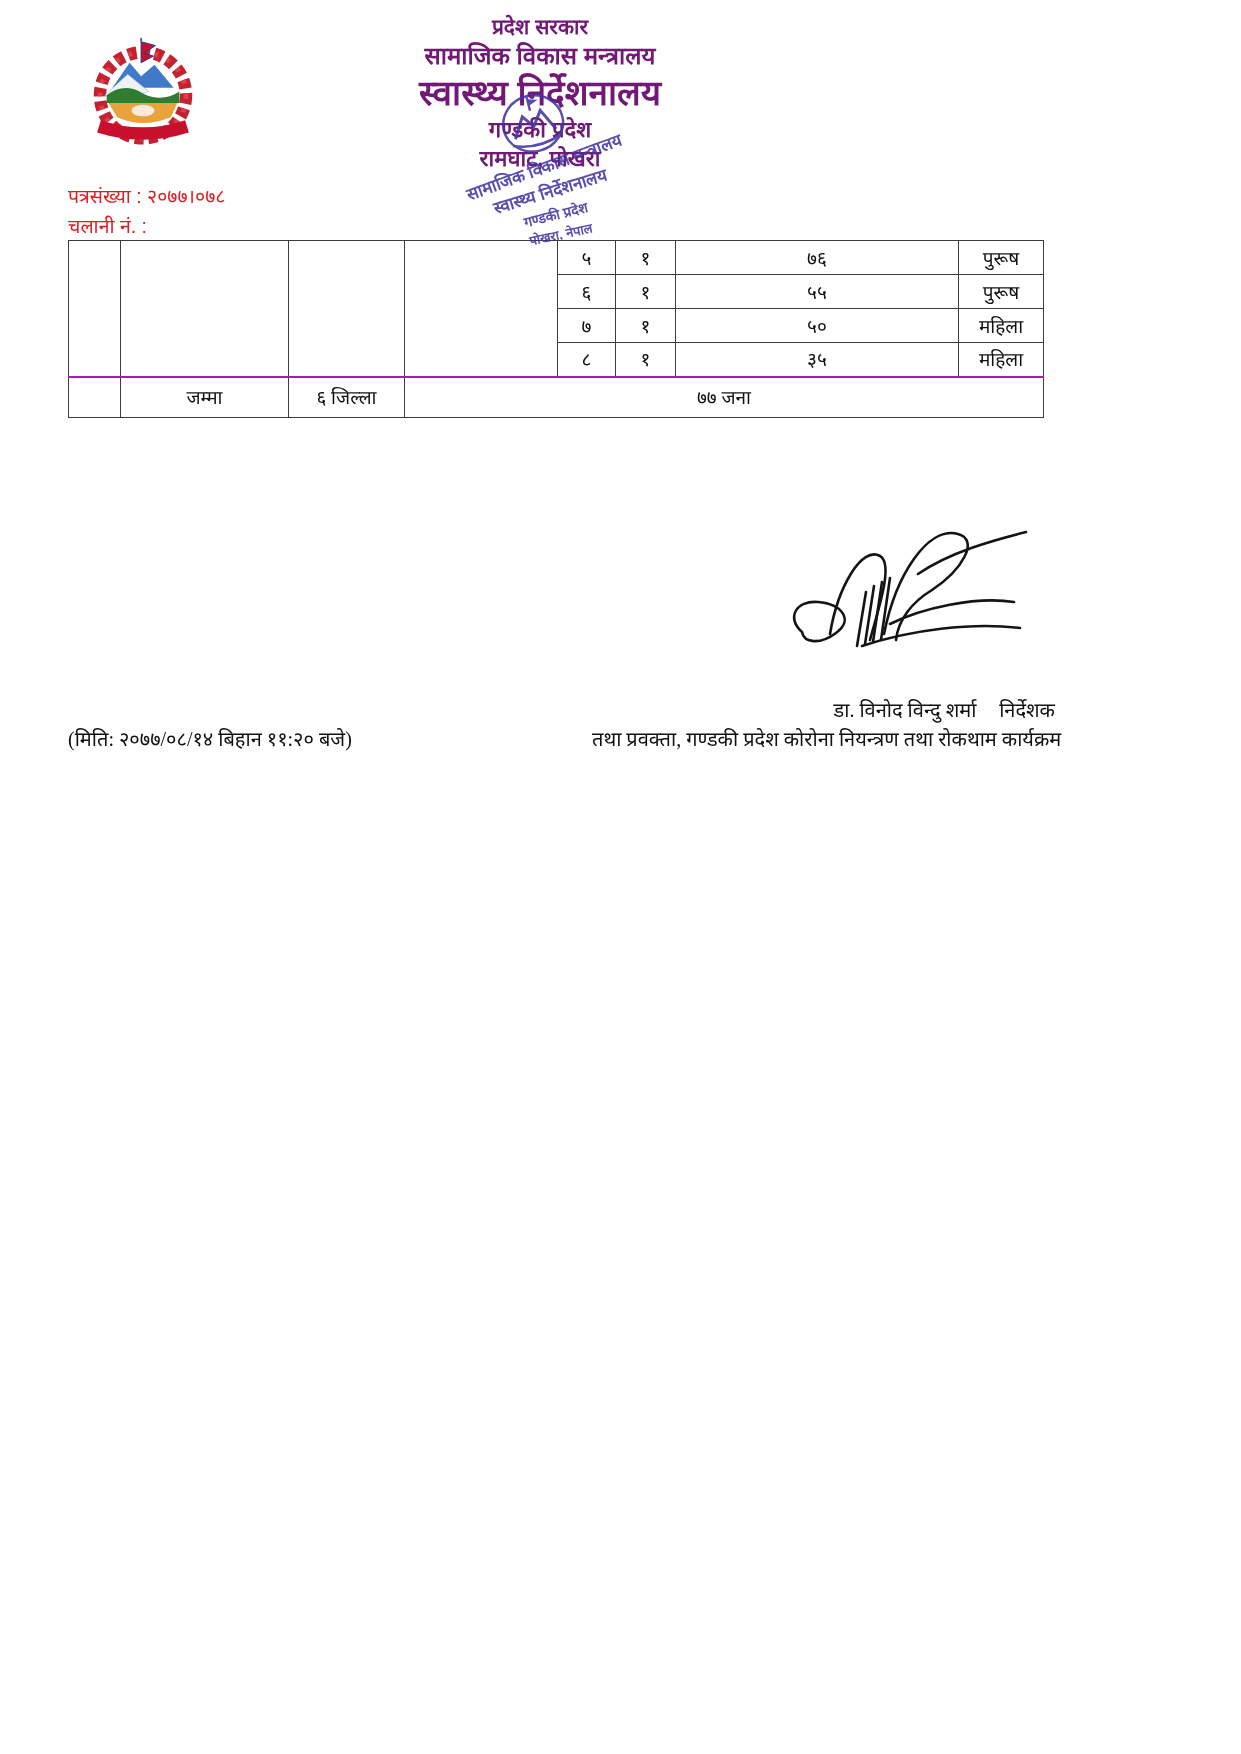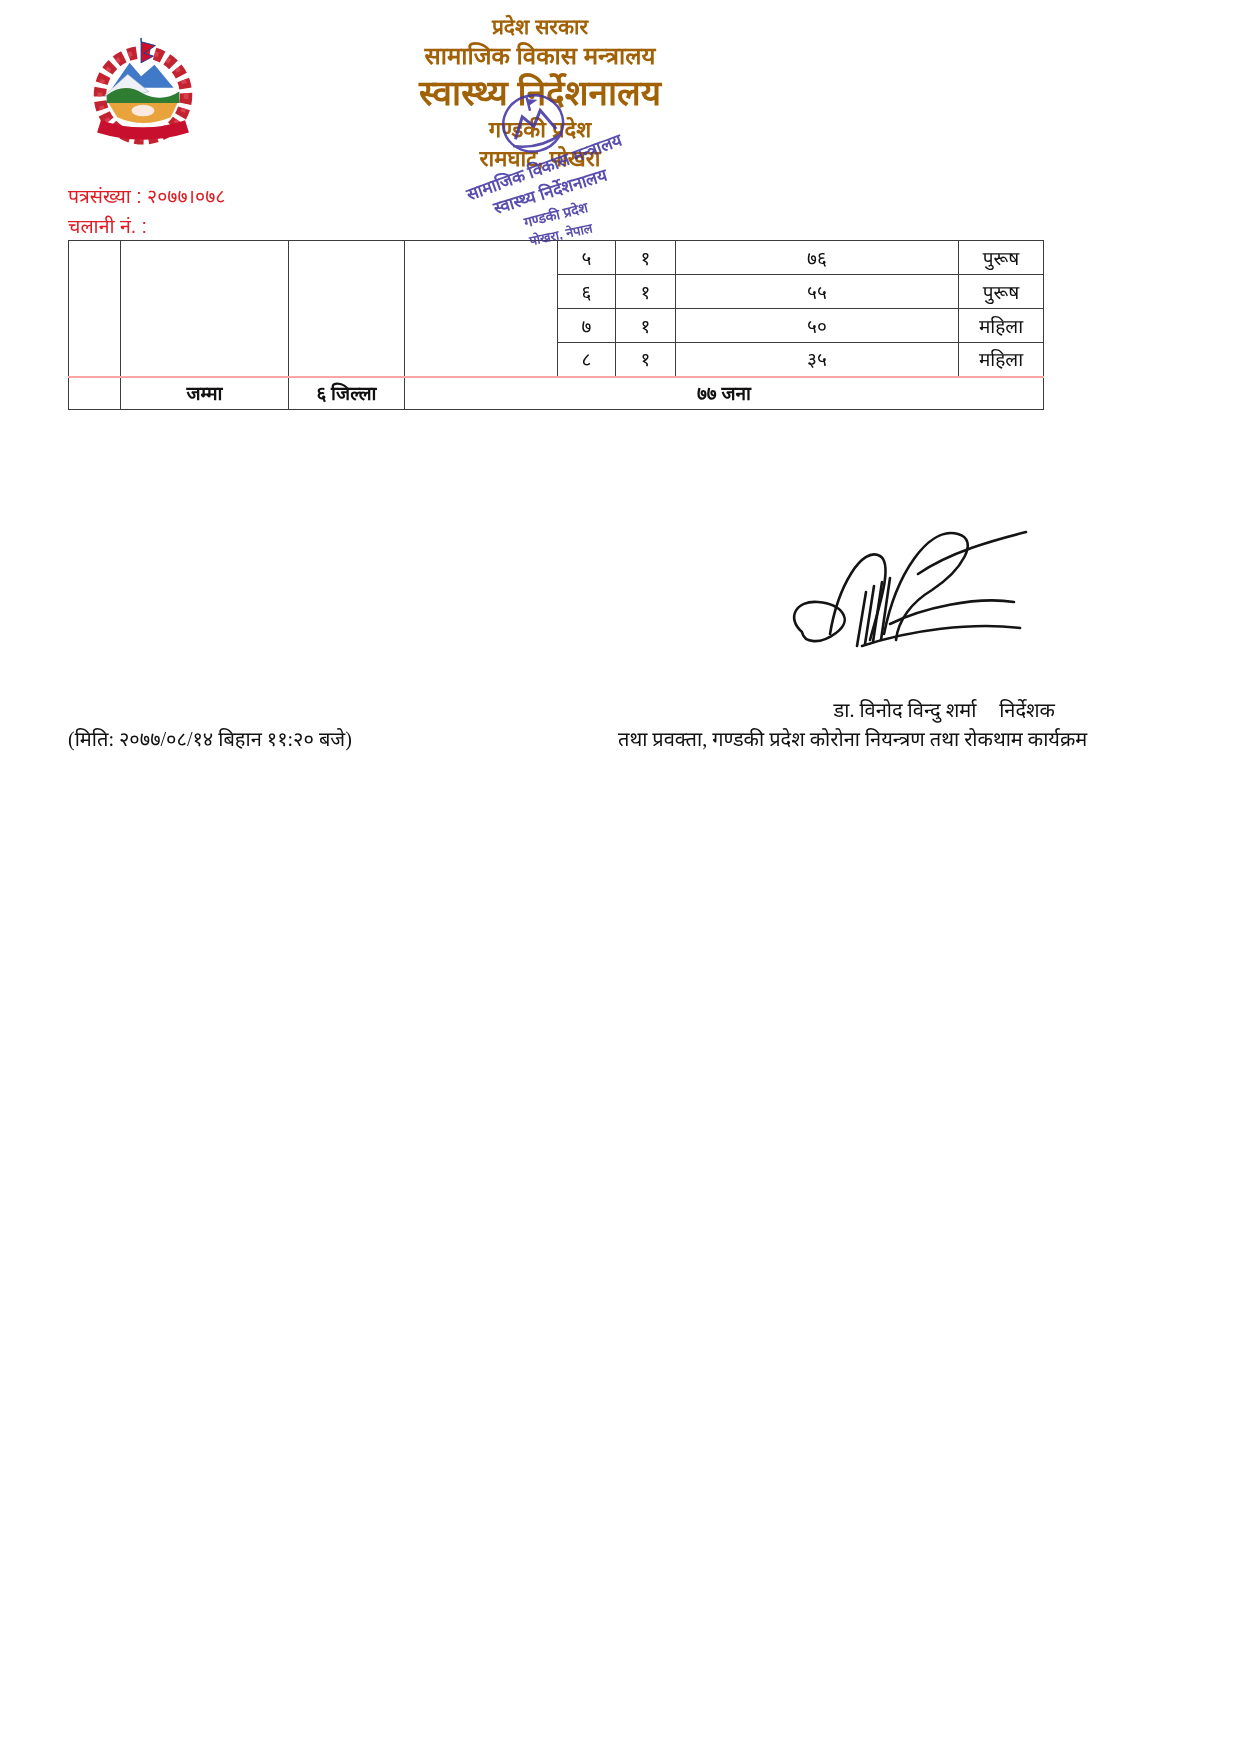--- a/index.html
+++ b/index.html
@@ -11,21 +11,21 @@
     background: #ffffff;
     margin: 0 auto;
     overflow: hidden;
     font-family: "Liberation Serif", "DejaVu Serif", serif;
     color: #111;
   }
   
   .logo { position: absolute; left: 84px; top: 36px; width: 118px; height: 110px; }
   .letterhead {
     position: absolute; left: 240px; top: 14px; width: 600px;
-    text-align: center; color: #a16207; font-weight: bold;
+    text-align: center; color: #701a75; font-weight: bold;
     font-family: "Liberation Sans", "DejaVu Sans", sans-serif;
     z-index: 1;
   }
   .lh-gov   { font-size: 21px; line-height: 1.25; }
   .lh-min   { font-size: 24px; line-height: 1.3; }
   .lh-dir   { font-size: 35px; line-height: 1.25; }
   .lh-prov  { font-size: 22px; line-height: 1.35; }
   .lh-addr  { font-size: 22px; line-height: 1.3; }
   .contact {
     position: absolute; left: 963px; top: 22px; width: 270px;
@@ -53,32 +53,32 @@
   
   .case-table {
     position: absolute; left: 68px; top: 240px;
     border-collapse: collapse; table-layout: fixed; width: 975px;
     font-size: 19px; text-align: center; z-index: 2;
   }
   .case-table td {
     border: 1px solid #3c3c3c; vertical-align: middle; padding: 0 4px;
     height: 34px;
   }
-  .case-table tr.total-row td { font-weight: bold; height: 33px; border-top: 2px solid #fca5a5; }
+  .case-table tr.total-row td { font-weight: normal; height: 41px; border-top: 2px solid #a21caf; }
   
   .body-par {
     position: absolute; left: 68px; top: 446px; width: 1005px;
     font-size: 21.5px; line-height: 1.6; text-align: left; color: #000;
   }
   
   .signature-svg { position: absolute; left: 770px; top: 512px; width: 300px; height: 165px; }
   .sig-name  { position: absolute; left: 755px; top: 696px; width: 300px; text-align: center; font-size: 20px; }
   .sig-title { position: absolute; left: 755px; top: 696px; width: 300px; text-align: right; font-size: 20px; }
   .footer-date  { position: absolute; left: 68px;  top: 725px; font-size: 20px; }
-  .footer-title { position: absolute; left: 618px; top: 725px; width: 470px; font-size: 20px; font-family: Liberation Serif, serif; }
+  .footer-title { position: absolute; left: 592px; top: 725px; width: 470px; font-size: 20px; font-family: Liberation Serif, serif; }
 </style>
 </head>
 <body>
 
 <div class="page">
 
   <svg class="logo" viewBox="0 0 120 115">
     <circle cx="60" cy="62" r="43" fill="#ffffff"></circle>
     <circle cx="60" cy="62" r="45" fill="none" stroke="#c32330" stroke-width="13" stroke-dasharray="9 5"></circle>
     <circle cx="60" cy="62" r="45" fill="none" stroke="#d8404e" stroke-width="5" stroke-dasharray="4 10"></circle>

